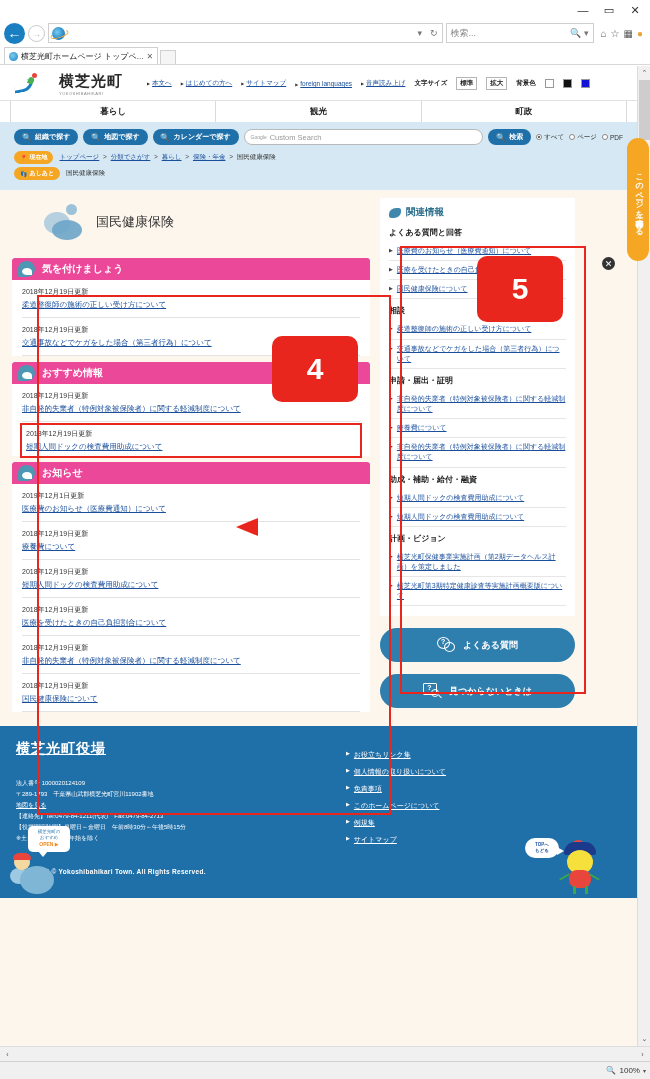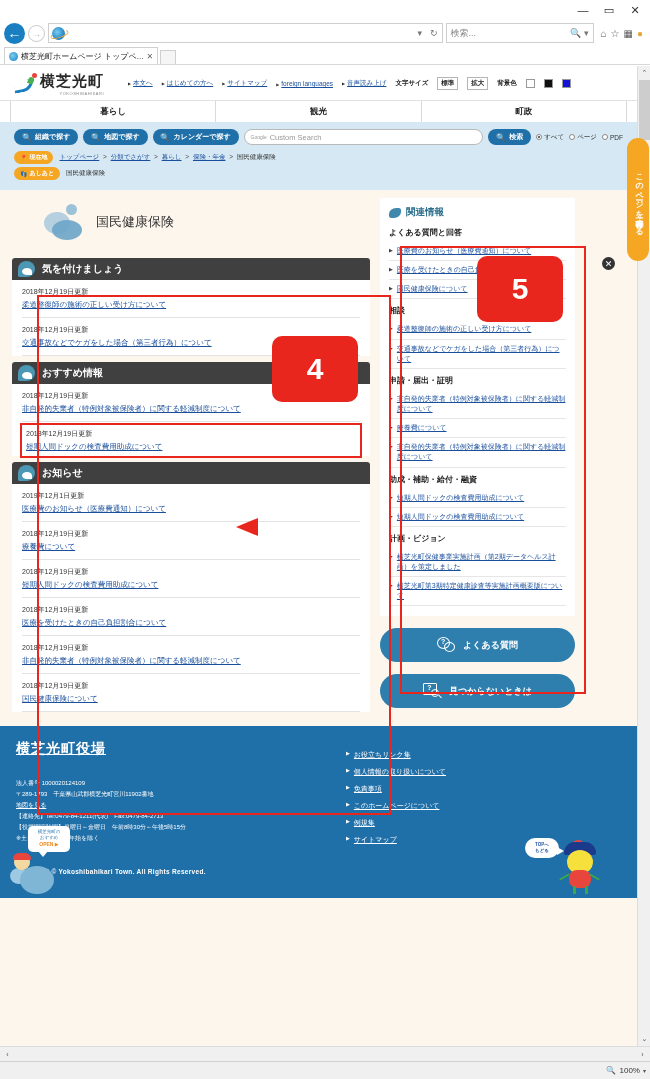--- a/index.html
+++ b/index.html
@@ -100,21 +100,21 @@
   
   .viewport {
     position: absolute; left: 0; top: 66px; width: 650px; height: 980px;
     background: #fdf6ec; overflow: hidden;
   }
   .page { position: relative; width: 637px; height: 100%; background: #fdf6ec; }
 
   
   .site-header { background: #ffffff; padding: 6px 0 0 0; }
   .hdr-top { display: flex; align-items: flex-start; padding: 0 14px; }
-  .logo { display: flex; align-items: center; gap: 0; text-align: right; }
+  .logo { display: flex; align-items: center; gap: 19px; }
   .logo-mark { position: relative; width: 26px; height: 22px; flex: none; }
   .logo-mark .swoosh {
     position: absolute; left: 0; top: 7px; width: 20px; height: 12px;
     border-bottom: 3.5px solid #1a7fc1; border-right: 3.5px solid #1a7fc1;
     border-radius: 0 0 14px 0; transform: rotate(-10deg);
   }
   .logo-mark .dot-g {
     position: absolute; left: 14px; top: 4px; width: 6px; height: 7px;
     background: #4caf50; border-radius: 50% 50% 50% 0; transform: rotate(20deg);
   }
@@ -209,21 +209,21 @@
     background: #6ba4c8; border-radius: 50%; opacity: .9;
   }
   .title-art .b3 {
     position: absolute; left: 24px; top: 2px; width: 11px; height: 11px;
     background: #9cc2da; border-radius: 50%;
   }
   .page-title { font-size: 13px; color: #333; font-weight: normal; }
 
   .panel { background: #fff; }
   .sec-head {
-    background: #404040; color: #fff; height: 22px; display: flex; align-items: center;
+    background: #ec4899; color: #fff; height: 22px; display: flex; align-items: center;
     padding-left: 30px; font-size: 10px; font-weight: bold; position: relative;
     border-radius: 3px 3px 0 0; margin-top: 6px;
   }
   .sec-head .wave {
     position: absolute; left: 6px; top: 3px; width: 17px; height: 16px;
     background: #4c97b3; border-radius: 50% 50% 50% 10%;
   }
   .sec-head .wave::after {
     content: ""; position: absolute; left: 4px; top: 7px; width: 10px; height: 7px;
     background: #fff; border-radius: 50% 50% 0 50%;

